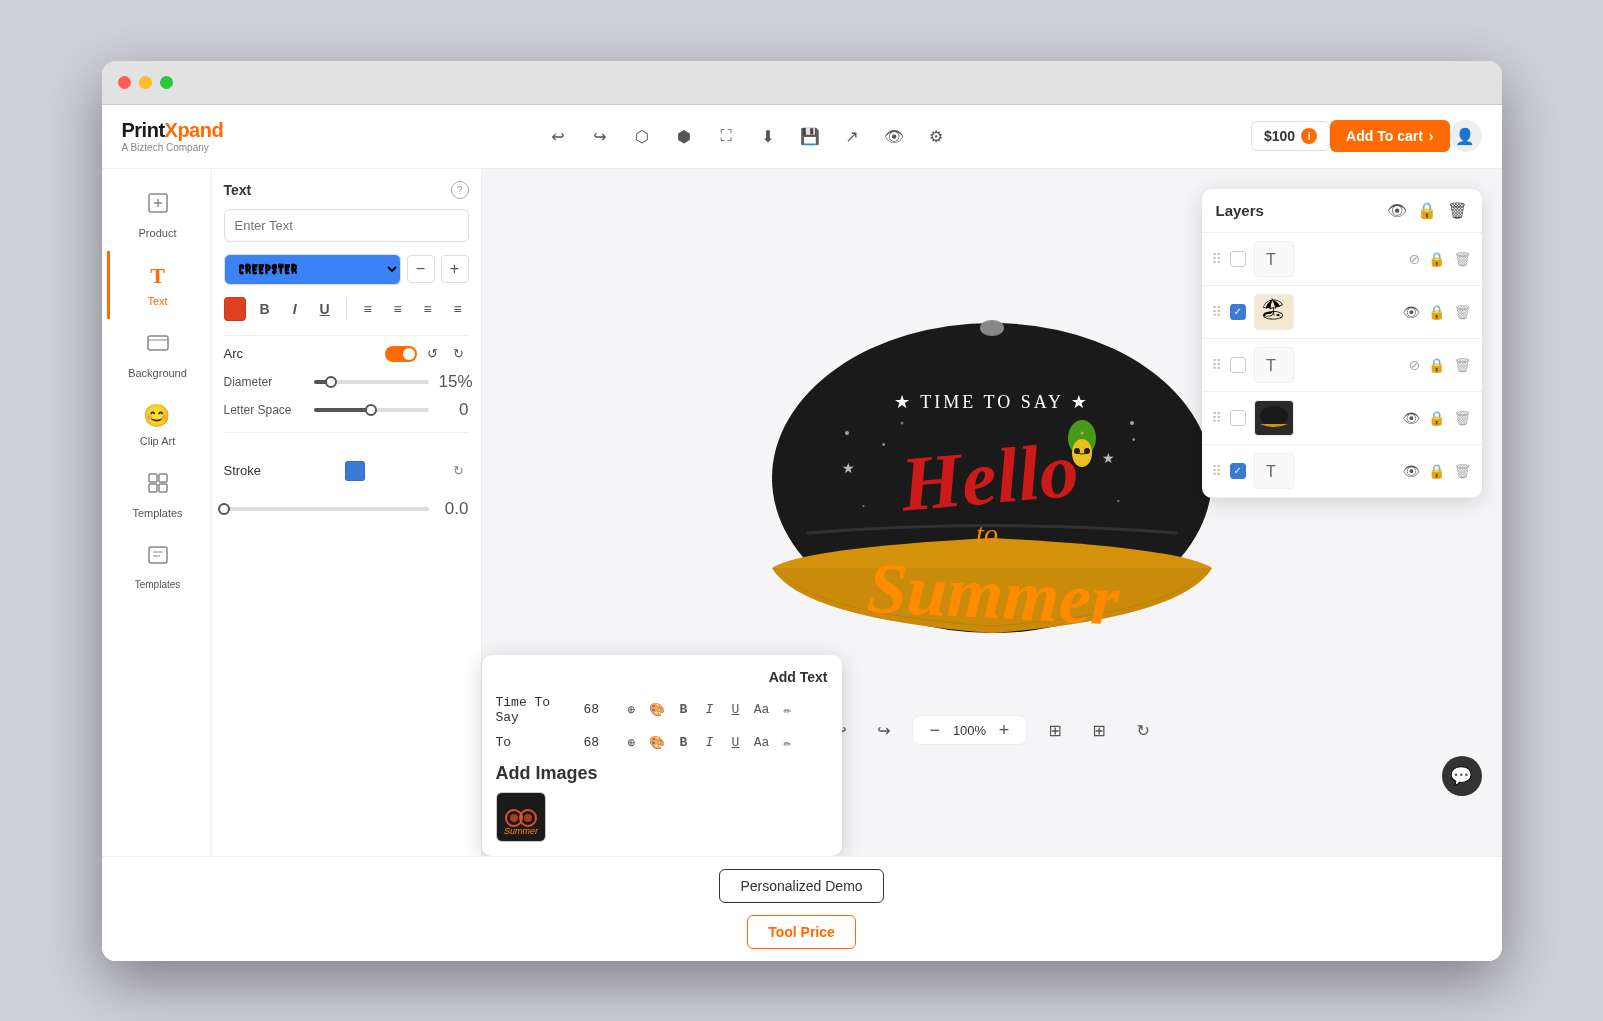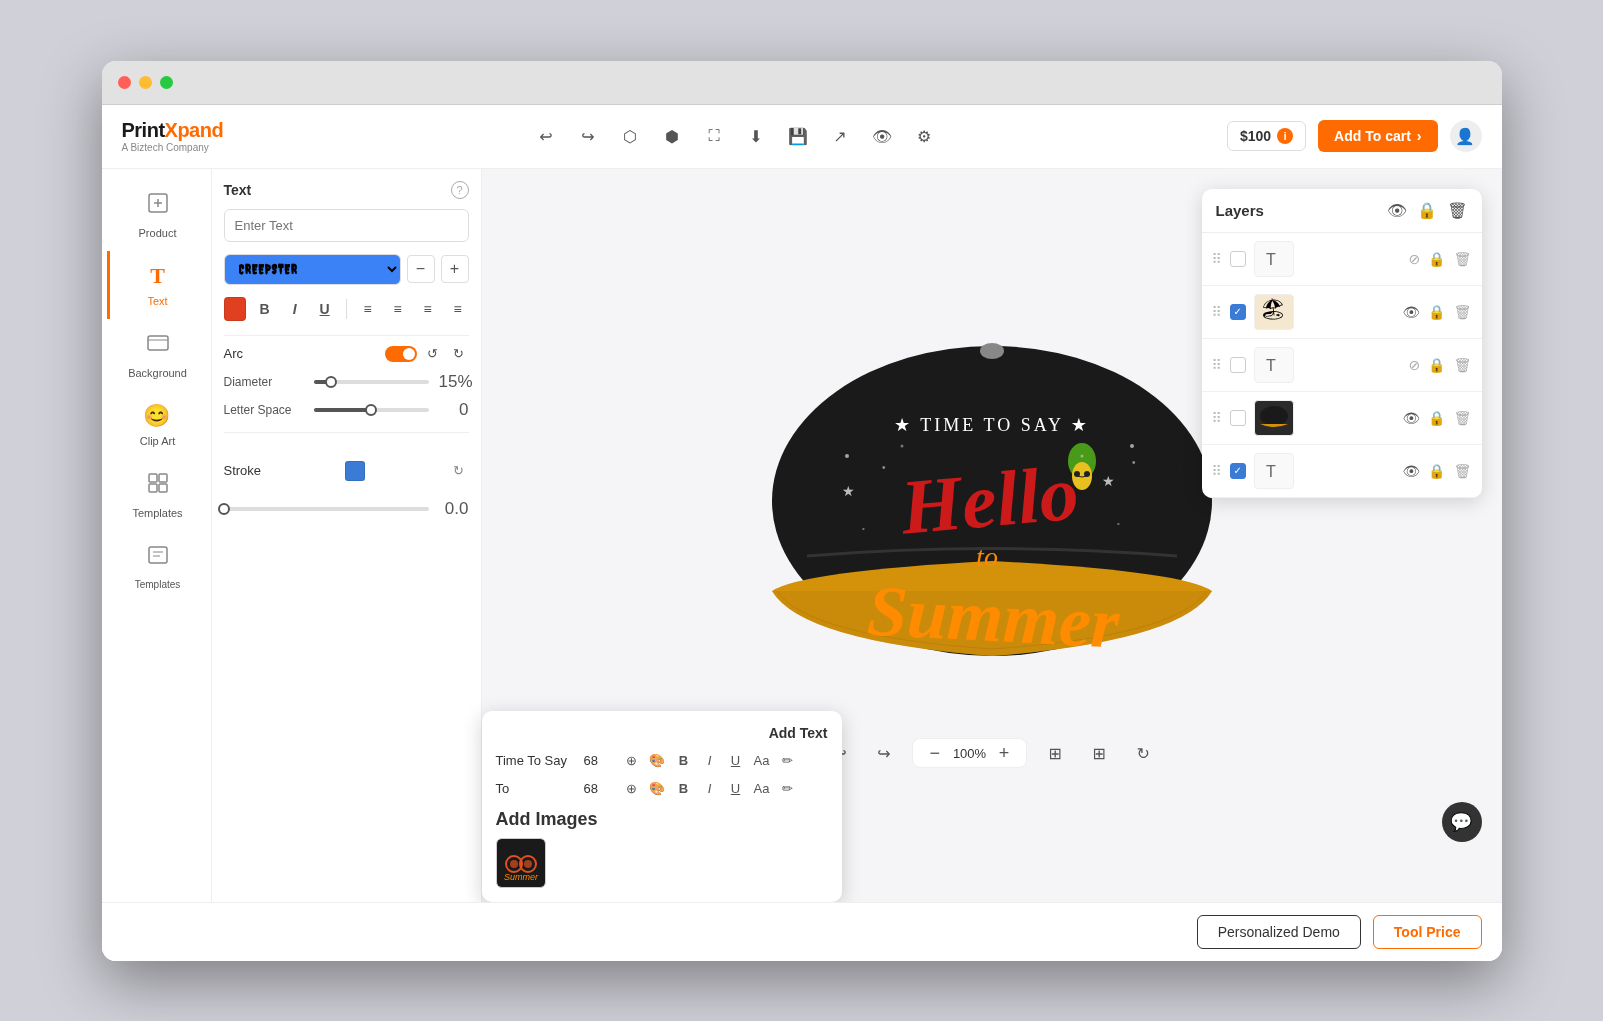--- a/index.html
+++ b/index.html
@@ -98,21 +98,20 @@
       align-items: center;
       justify-content: center;
       color: #555;
       cursor: pointer;
       font-size: 16px;
     }
 
     .header-right {
       display: flex;
       align-items: center;
-      gap: 12px;
     }
 
     .price-btn {
       background: white;
       border: 1px solid #ddd;
       border-radius: 6px;
       padding: 6px 12px;
       font-size: 14px;
       font-weight: 600;
       color: #333;
@@ -628,20 +627,21 @@
 
     
     .bottom-bar {
       display: flex;
       align-items: center;
       justify-content: flex-end;
       padding: 12px 20px;
       border-top: 1px solid #eee;
       background: white;
       gap: 12px;
+      flex-direction: column;
     }
 
     .bottom-btn {
       padding: 8px 20px;
       border-radius: 6px;
       font-size: 14px;
       font-weight: 500;
       cursor: pointer;
     }
 
@@ -677,20 +677,21 @@
       color: #333;
       margin-bottom: 10px;
       text-align: right;
     }
 
     .text-item-row {
       display: flex;
       align-items: center;
       gap: 8px;
       margin-bottom: 8px;
+      font-family: Liberation Mono, monospace;
     }
 
     .text-item-label {
       font-size: 13px;
       color: #333;
       width: 80px;
     }
 
     .text-item-size {
       font-size: 13px;

